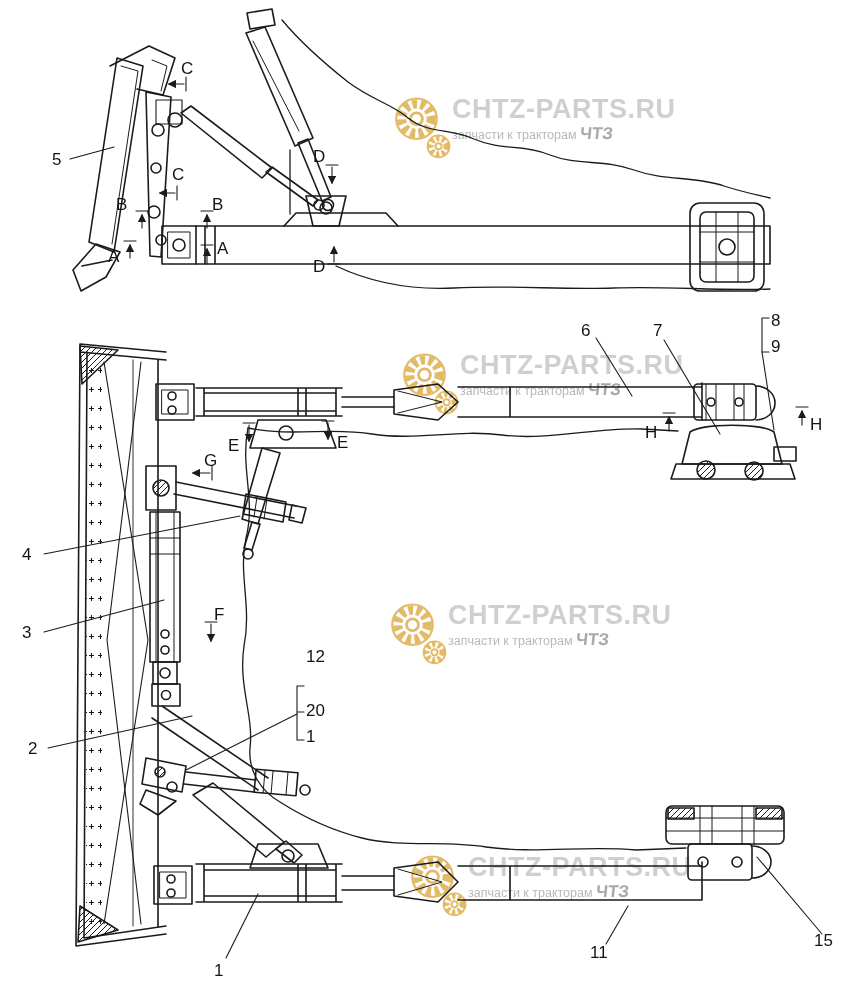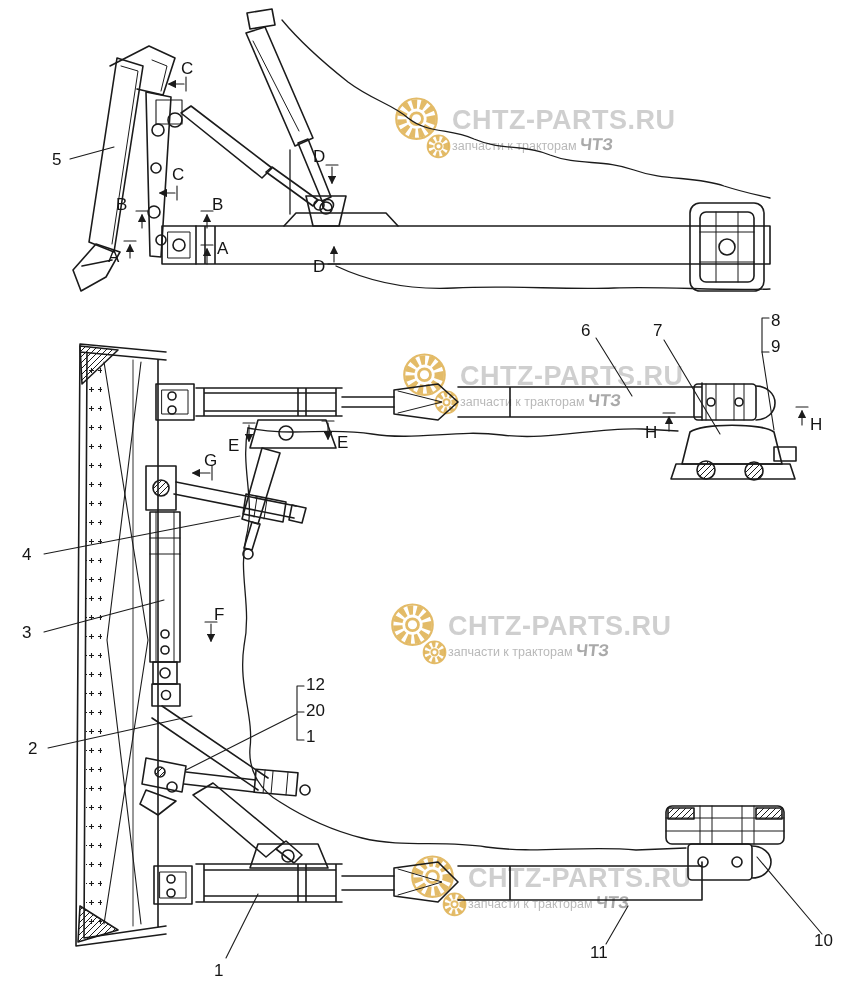--- a/index.html
+++ b/index.html
@@ -1,18 +1,18 @@
 <!DOCTYPE html>
 <html><head>
 <meta charset="utf-8">
 <style>
   html,body{margin:0;padding:0;background:#ffffff;}
   .canvas{position:relative;width:863px;height:1000px;background:#ffffff;overflow:hidden;
           font-family:"Liberation Sans",sans-serif;}
-  .wm{position:absolute;display:flex;align-items:center;z-index:1;pointer-events:none;}
+  .wm{position:absolute;display:flex;align-items:flex-start;z-index:1;pointer-events:none;}
   .wm-text{margin-top:6px;margin-left:-4px;}
   .wm-brand{font-family:"Liberation Sans",sans-serif;font-weight:700;font-size:27px;
             letter-spacing:.5px;color:rgba(178,178,178,.62);white-space:nowrap;}
   .wm-sub{display:flex;align-items:baseline;gap:3px;margin-top:-1px;}
   .wm-tagline{font-size:12.5px;color:rgba(150,150,150,.68);white-space:nowrap;}
   .wm-logo{font-weight:700;font-size:17px;color:rgba(140,140,140,.75);transform:skewX(-6deg);}
   svg.drawing{position:absolute;left:0;top:0;z-index:2;}
   .callout{position:absolute;z-index:3;font-size:17px;line-height:1;color:#141414;
            font-family:"Liberation Sans",sans-serif;}
 </style>
@@ -343,26 +343,26 @@
   </svg>
 
   <div class="callout" style="left:52px;top:151px">5</div>
   <div class="callout" style="left:581px;top:322px">6</div>
   <div class="callout" style="left:653px;top:322px">7</div>
   <div class="callout" style="left:771px;top:312px">8</div>
   <div class="callout" style="left:771px;top:338px">9</div>
   <div class="callout" style="left:22px;top:546px">4</div>
   <div class="callout" style="left:22px;top:624px">3</div>
   <div class="callout" style="left:28px;top:740px">2</div>
-  <div class="callout" style="left:306px;top:676px">12</div>
+  <div class="callout" style="left:306px;top:648px">12</div>
   <div class="callout" style="left:306px;top:702px">20</div>
   <div class="callout" style="left:306px;top:728px">1</div>
   <div class="callout" style="left:214px;top:962px">1</div>
   <div class="callout" style="left:590px;top:944px">11</div>
-  <div class="callout" style="left:814px;top:932px">10</div>
+  <div class="callout" style="left:814px;top:932px">15</div>
 
   <div class="callout" style="left:181px;top:60px">C</div>
   <div class="callout" style="left:172px;top:166px">C</div>
   <div class="callout" style="left:116px;top:196px">B</div>
   <div class="callout" style="left:212px;top:196px">B</div>
   <div class="callout" style="left:108px;top:248px">A</div>
   <div class="callout" style="left:217px;top:240px">A</div>
   <div class="callout" style="left:313px;top:148px">D</div>
   <div class="callout" style="left:313px;top:258px">D</div>
   <div class="callout" style="left:228px;top:437px">E</div>

